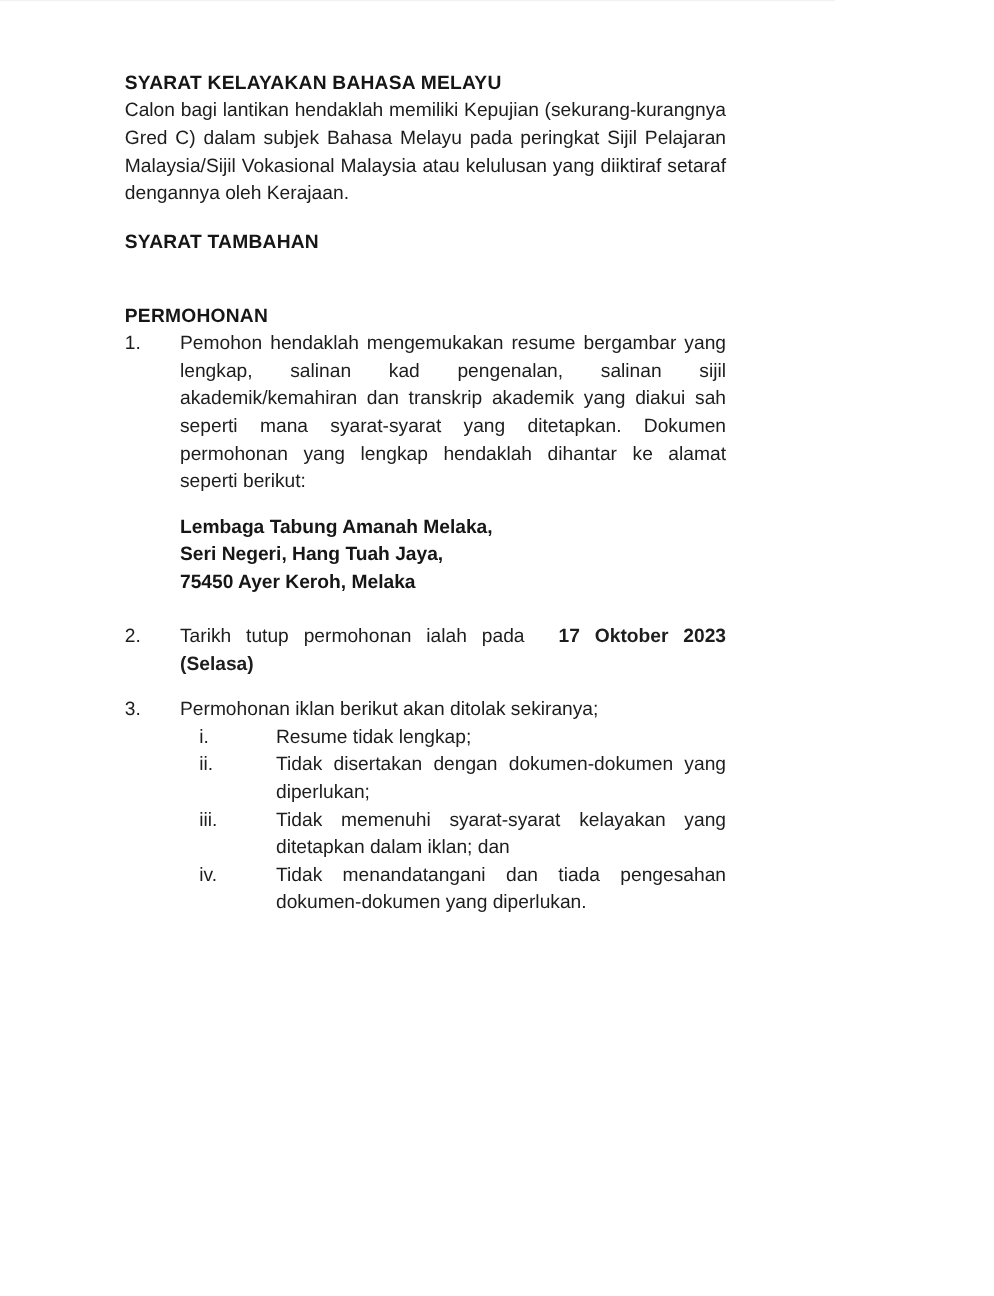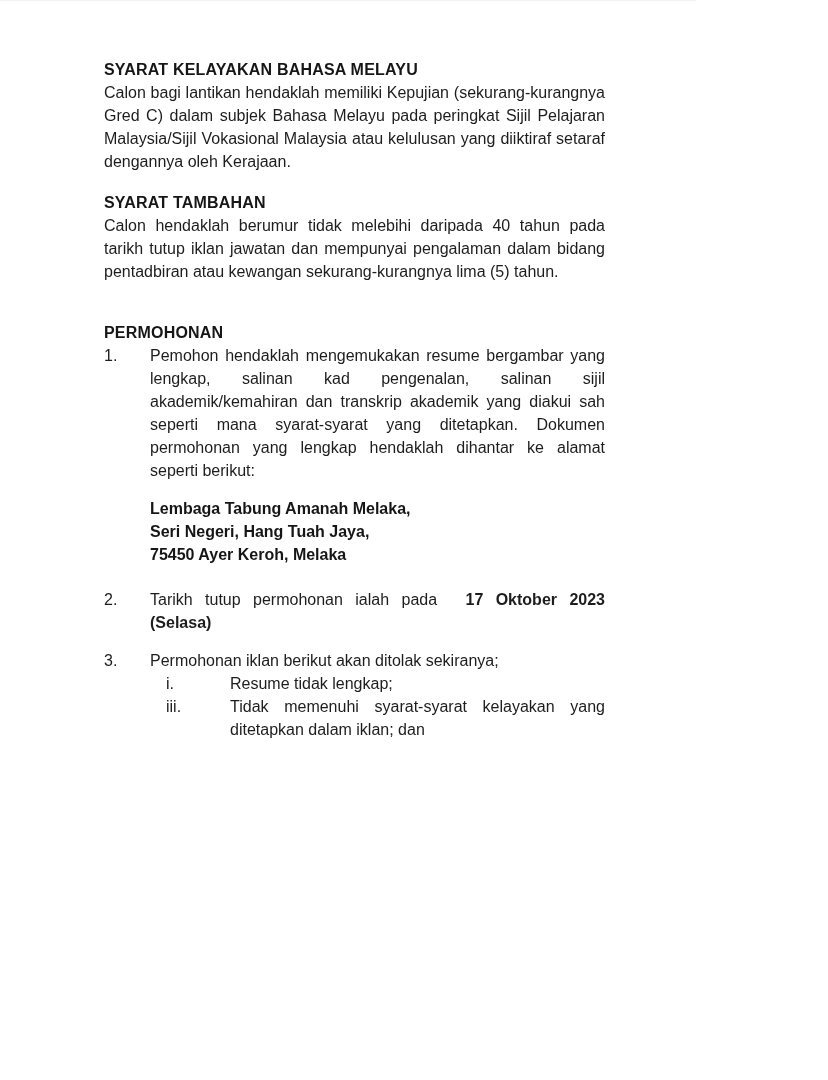--- a/index.html
+++ b/index.html
@@ -76,21 +76,20 @@
 
 <div class="page">
 
   <section>
     <h2 class="heading">SYARAT KELAYAKAN BAHASA MELAYU</h2>
     <p class="para">Calon bagi lantikan hendaklah memiliki Kepujian (sekurang-kurangnya Gred C) dalam subjek Bahasa Melayu pada peringkat Sijil Pelajaran Malaysia/Sijil Vokasional Malaysia atau kelulusan yang diiktiraf setaraf dengannya oleh Kerajaan.</p>
   </section>
 
   <section class="mt-18">
     <h2 class="heading">SYARAT TAMBAHAN</h2>
-    <p class="para">Calon hendaklah berumur tidak melebihi daripada 40 tahun pada tarikh tutup iklan jawatan dan mempunyai pengalaman dalam bidang pentadbiran atau kewangan sekurang-kurangnya lima (5) tahun.</p>
   </section>
 
   <section class="mt-38">
     <h2 class="heading">PERMOHONAN</h2>
 
     <div class="item">
       <span class="item-num">1.</span>
       <div class="item-body">
         <p class="para">Pemohon hendaklah mengemukakan resume bergambar yang lengkap, salinan kad pengenalan, salinan sijil akademik/kemahiran dan transkrip akademik yang diakui sah seperti mana syarat-syarat yang ditetapkan. Dokumen permohonan yang lengkap hendaklah dihantar ke alamat seperti berikut:</p>
         <div class="address">
@@ -111,24 +110,32 @@
     <div class="item mt-15">
       <span class="item-num">3.</span>
       <div class="item-body">
         <p class="para">Permohonan iklan berikut akan ditolak sekiranya;</p>
 
         <div class="subitem">
           <span class="sub-marker">i.</span>
           <div class="sub-text">Resume tidak lengkap;</div>
         </div>
 
+        <div class="subitem">
+          <span class="sub-marker">ii.</span>
+          <div class="sub-text">Tidak disertakan dengan dokumen-dokumen yang diperlukan;</div>
+        </div>
 
         <div class="subitem">
           <span class="sub-marker">iii.</span>
           <div class="sub-text">Tidak memenuhi syarat-syarat kelayakan yang ditetapkan dalam iklan; dan</div>
         </div>
 
+        <div class="subitem">
+          <span class="sub-marker">iv.</span>
+          <div class="sub-text">Tidak menandatangani dan tiada pengesahan dokumen-dokumen yang diperlukan.</div>
+        </div>
 
       </div>
     </div>
 
   </section>
 </div>
 
 </body></html>

